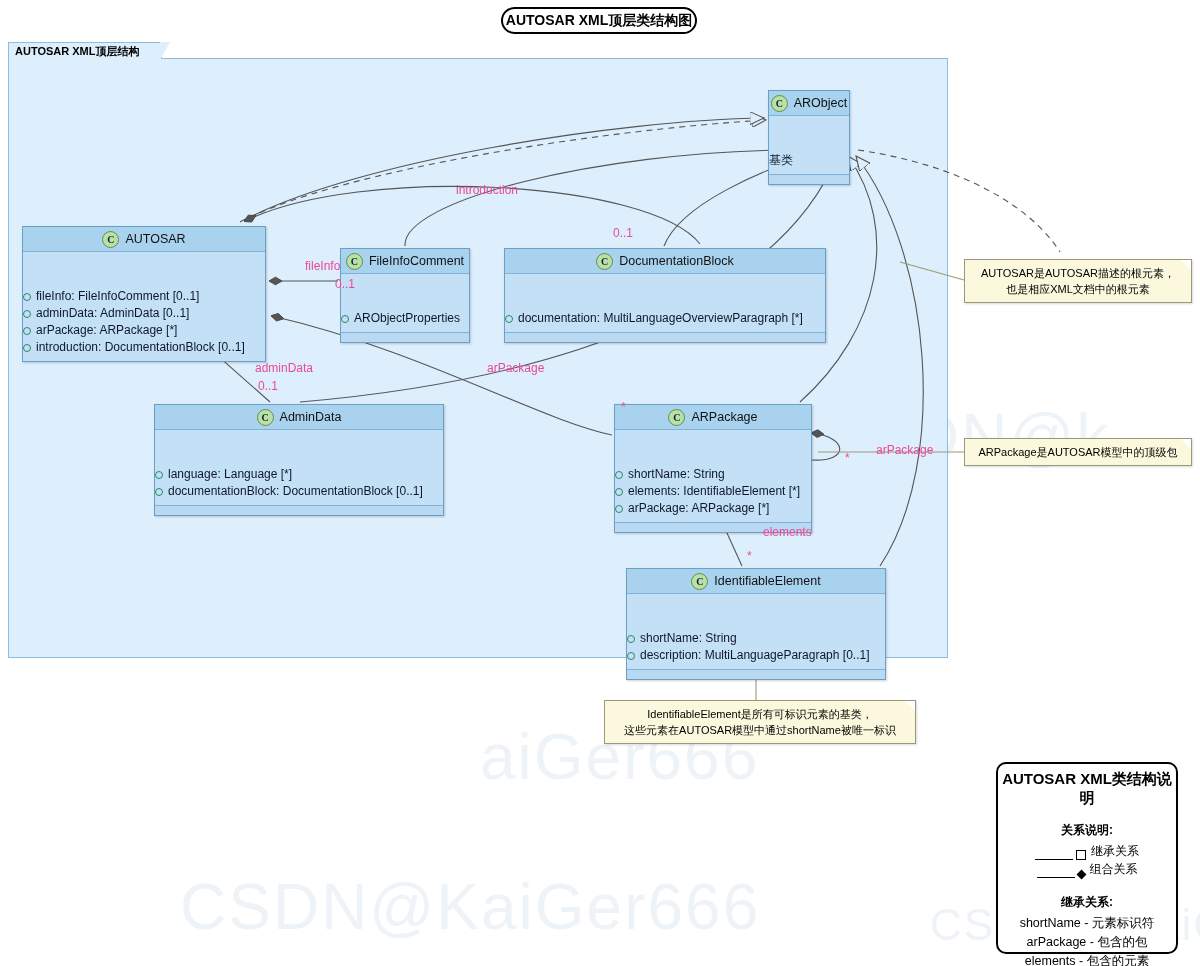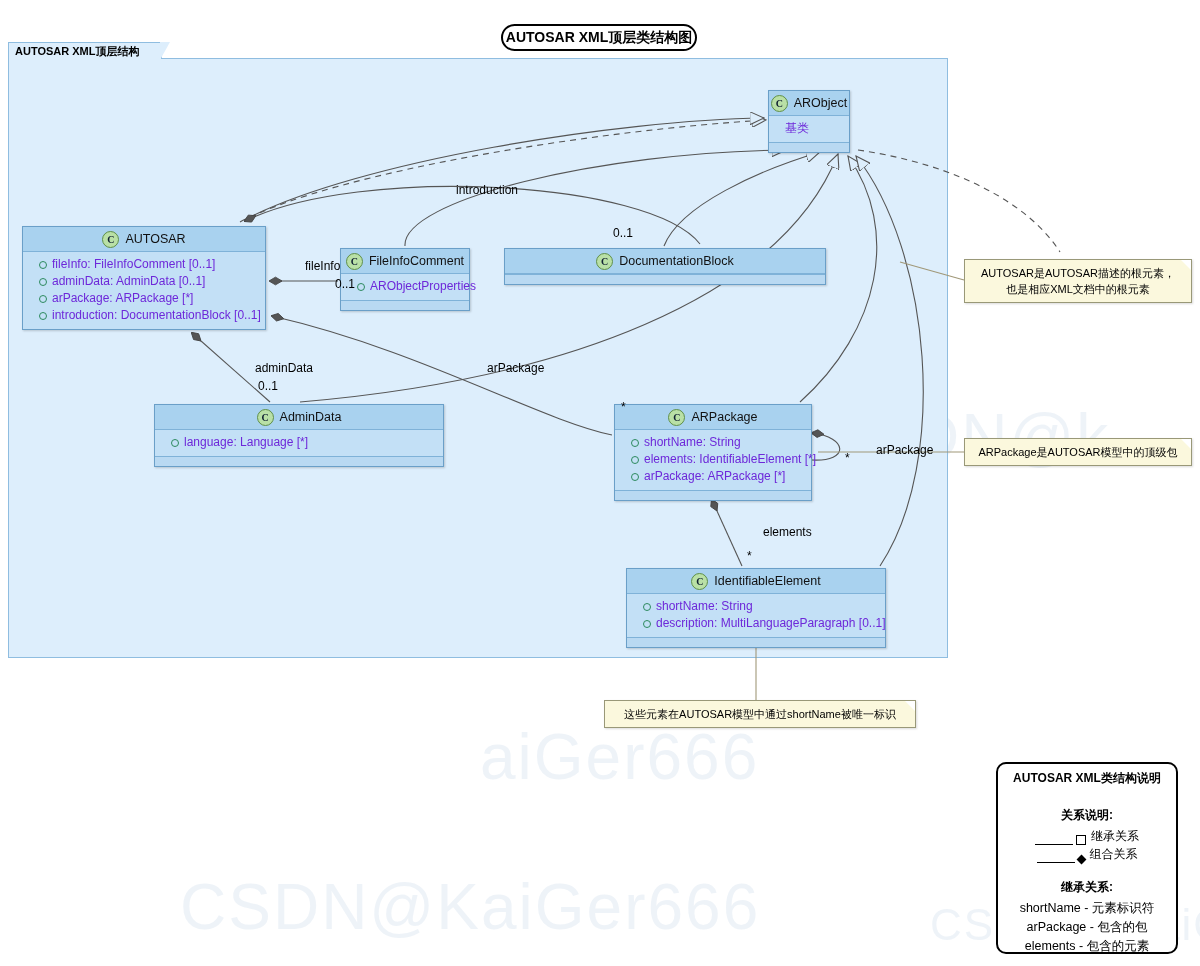--- a/index.html
+++ b/index.html
@@ -29,21 +29,21 @@
   .wm1 { left: 230px; top: 330px; }
   .wm2 { left: 820px; top: 400px; }
   .wm3 { left: 480px; top: 720px; }
   .wm4 { left: 180px; top: 870px; }
   .wm5 { left: 930px; top: 900px; font-size: 44px;}
 
   
   #diagram-title {
     position: absolute;
     left: 501px;
-    top: 24px;
+    top: 7px;
     width: 196px;
     height: 27px;
     border: 2px solid #000;
     border-radius: 14px;
     background: #ffffff;
     display: flex;
     align-items: center;
     justify-content: center;
     font-size: 14px;
     font-weight: bold;
@@ -114,23 +114,24 @@
     border: 1px solid #5f8f4a;
     font-size: 10px;
     font-weight: bold;
     color: #123;
     display: flex;
     align-items: center;
     justify-content: center;
     font-family: "Liberation Serif", serif;
   }
   .uml-body {
-    padding: 4px 6px 5px 16px;
+    padding: 4px 6px 5px 0;
     font-size: 12px;
-    color: #6d28d9;
+    color: #0f172a;
+    margin-top: 32px;
   }
   .uml-body .attr {
     display: flex;
     align-items: center;
     gap: 5px;
     line-height: 17px;
     white-space: nowrap;
   }
   .dot {
     width: 6px; height: 6px;
@@ -189,24 +190,24 @@
     border: 2px solid #000;
     border-radius: 10px;
     background: #ffffff;
     box-sizing: border-box;
     text-align: center;
     font-size: 12px;
     color: #000;
     padding-top: 6px;
   }
   #legend-title {
-    font-size: 12px;
+    font-size: 15px;
     font-weight: bold;
     display: block;
-    margin-bottom: 20px;
+    margin-bottom: 14px;
   }
   .legend-heading {
     font-weight: bold;
     font-size: 12px;
     display: block;
     margin: 2px 0 3px 0;
   }
   .legend-row {
     display: flex;
     align-items: flex-end;
@@ -235,21 +236,21 @@
     transform: rotate(45deg);
     margin-left: -2px;
   }
   .legend-attr { display: block; line-height: 19px; font-size: 12.5px; }
   .legend-gap { height: 14px; }
 
   
   .edge-label {
     position: absolute;
     font-size: 12px;
-    color: #000000;
+    color: #ec4899;
     white-space: nowrap;
     background: transparent;
     padding-left: 28px;
   }
   #lbl-introduction { left: 428px; top: 183px; }
   #lbl-intro-mult   { left: 585px; top: 226px; }
   #lbl-fileinfo     { left: 277px; top: 259px; }
   #lbl-fileinfo-mult{ left: 307px; top: 277px; }
   #lbl-admindata    { left: 227px; top: 361px; }
   #lbl-admindata-mult { left: 230px; top: 379px; }
@@ -375,32 +376,42 @@
       </div>
   </div>
   <div class="uml-foot"></div>
 </div>
 
 <div class="uml-class" id="class-docblock">
   <div class="uml-header">
     <span class="cbadge">C</span>
     <span>DocumentationBlock</span>
   </div>
+  <div class="uml-body">
+    <div class="attr">
+        <span class="dot"></span>
+        <span>documentation: MultiLanguageOverviewParagraph [*]</span>
+      </div>
+  </div>
   <div class="uml-foot"></div>
 </div>
 
 <div class="uml-class" id="class-admindata">
   <div class="uml-header">
     <span class="cbadge">C</span>
     <span>AdminData</span>
   </div>
   <div class="uml-body">
     <div class="attr">
         <span class="dot"></span>
         <span>language: Language [*]</span>
+      </div>
+    <div class="attr">
+        <span class="dot"></span>
+        <span>documentationBlock: DocumentationBlock [0..1]</span>
       </div>
   </div>
   <div class="uml-foot"></div>
 </div>
 
 <div class="uml-class" id="class-arpackage">
   <div class="uml-header">
     <span class="cbadge">C</span>
     <span>ARPackage</span>
   </div>
@@ -455,20 +466,21 @@
 <div class="note" id="note-autosar">
   <div>AUTOSAR是AUTOSAR描述的根元素，</div>
   <div>也是相应XML文档中的根元素</div>
 </div>
 
 <div class="note" id="note-arpackage">
   <div>ARPackage是AUTOSAR模型中的顶级包</div>
 </div>
 
 <div class="note" id="note-identifiable">
+  <div>IdentifiableElement是所有可标识元素的基类，</div>
   <div>这些元素在AUTOSAR模型中通过shortName被唯一标识</div>
 </div>
 
 <div id="legend">
   <span id="legend-title">AUTOSAR XML类结构说明</span>
   <span class="legend-heading">关系说明:</span>
   <div class="legend-row">
     <span class="legend-line"></span>
     <span class="glyph-inherit"></span>
     <span>继承关系</span>

